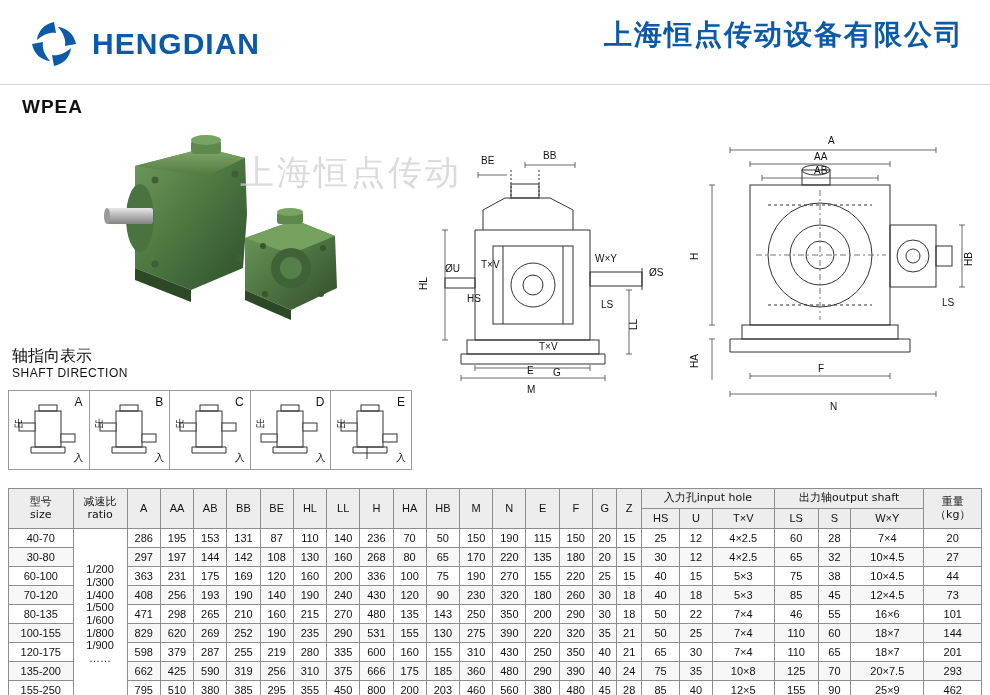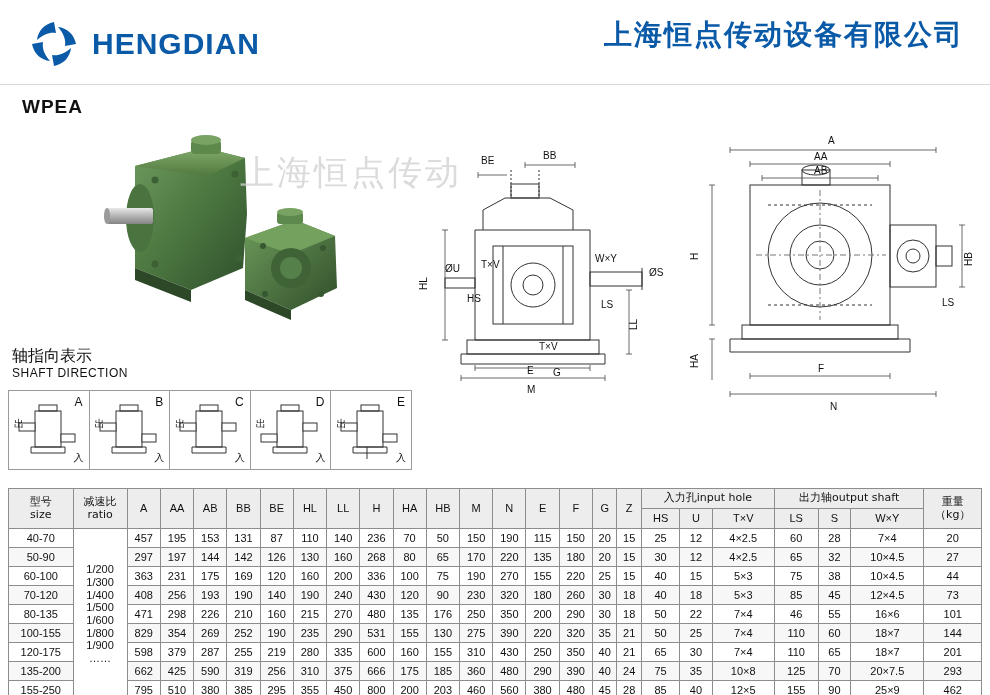--- a/index.html
+++ b/index.html
@@ -390,21 +390,21 @@
       <td rowspan="9" class="ratio-cell">
         <div>1/200</div>
         <div>1/300</div>
         <div>1/400</div>
         <div>1/500</div>
         <div>1/600</div>
         <div>1/800</div>
         <div>1/900</div>
         <div>……</div>
       </td>
-      <td>457</td>
+      <td>286</td>
       <td>195</td>
       <td>153</td>
       <td>131</td>
       <td>87</td>
       <td>110</td>
       <td>140</td>
       <td>236</td>
       <td>70</td>
       <td>50</td>
       <td>150</td>
@@ -415,26 +415,26 @@
       <td>15</td>
       <td>25</td>
       <td>12</td>
       <td>4×2.5</td>
       <td>60</td>
       <td>28</td>
       <td>7×4</td>
       <td>20</td>
     </tr>
     <tr>
-      <td>50-90</td>
+      <td>30-80</td>
       <td>297</td>
       <td>197</td>
       <td>144</td>
       <td>142</td>
-      <td>126</td>
+      <td>108</td>
       <td>130</td>
       <td>160</td>
       <td>268</td>
       <td>80</td>
       <td>65</td>
       <td>170</td>
       <td>220</td>
       <td>135</td>
       <td>180</td>
       <td>20</td>
@@ -496,46 +496,46 @@
       <td>5×3</td>
       <td>85</td>
       <td>45</td>
       <td>12×4.5</td>
       <td>73</td>
     </tr>
     <tr>
       <td>80-135</td>
       <td>471</td>
       <td>298</td>
-      <td>226</td>
+      <td>265</td>
       <td>210</td>
       <td>160</td>
       <td>215</td>
       <td>270</td>
       <td>480</td>
       <td>135</td>
-      <td>176</td>
+      <td>143</td>
       <td>250</td>
       <td>350</td>
       <td>200</td>
       <td>290</td>
       <td>30</td>
       <td>18</td>
       <td>50</td>
       <td>22</td>
       <td>7×4</td>
       <td>46</td>
       <td>55</td>
       <td>16×6</td>
       <td>101</td>
     </tr>
     <tr>
       <td>100-155</td>
       <td>829</td>
-      <td>354</td>
+      <td>620</td>
       <td>269</td>
       <td>252</td>
       <td>190</td>
       <td>235</td>
       <td>290</td>
       <td>531</td>
       <td>155</td>
       <td>130</td>
       <td>275</td>
       <td>390</td>

